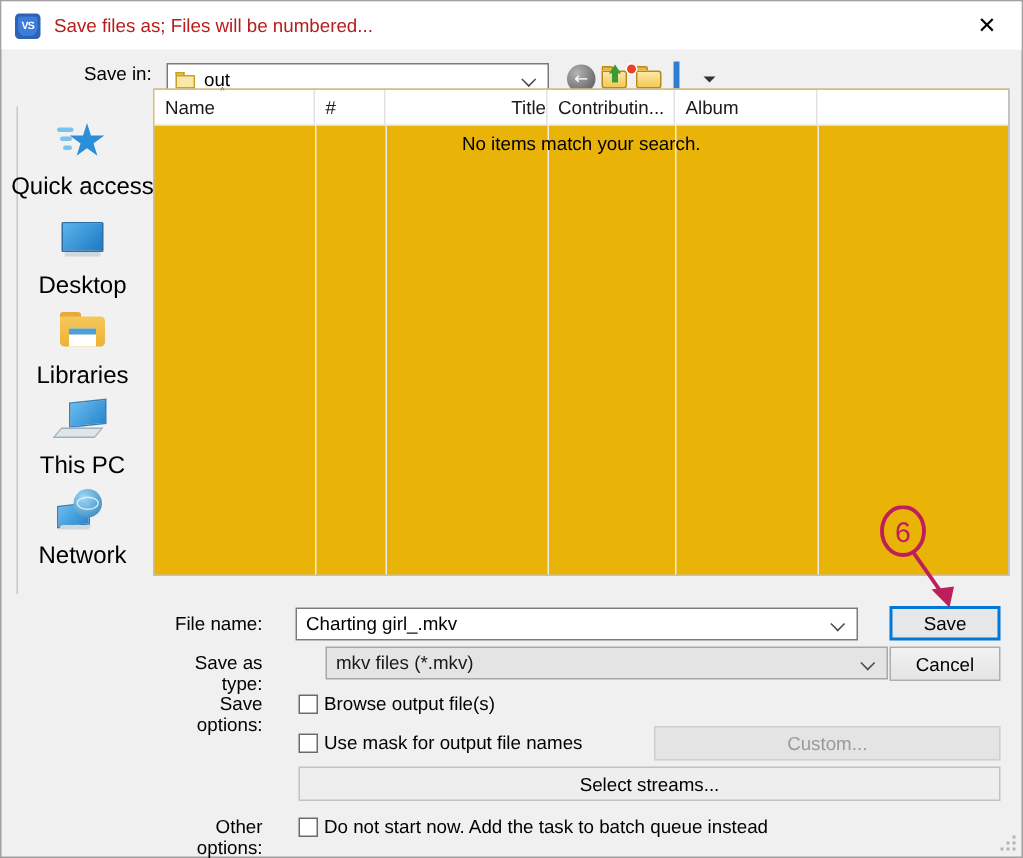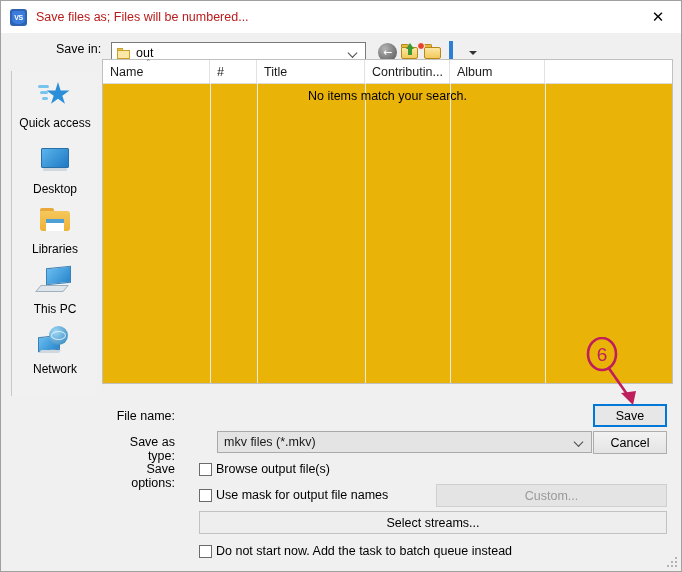--- a/index.html
+++ b/index.html
@@ -147,21 +147,21 @@
     position:absolute;left:10px;top:70px;width:86px;height:325px;
     background:#f1f1f1;
     border-left:1px solid #c8c8c8;
     box-sizing:border-box;
   }
   .place{
     position:absolute;left:0;width:86px;height:60px;
     display:flex;flex-direction:column;align-items:center;justify-content:flex-start;
     cursor:default;
   }
-  .place-label{font-size:12px;margin-top:3px;color:#000;white-space:nowrap;}
+  .place-label{font-size:16px;margin-top:3px;color:#000;white-space:nowrap;}
   .place .gfx{height:36px;display:flex;align-items:center;justify-content:center;}
   
   .ico-star{position:relative;width:34px;height:32px;}
   .ico-star .star{
     position:absolute;left:8px;top:3px;width:24px;height:24px;
     background:#2a8fd8;
     clip-path:polygon(50% 0%,61% 35%,98% 35%,68% 57%,79% 91%,50% 70%,21% 91%,32% 57%,2% 35%,39% 35%);
   }
   .ico-star .streak{
     position:absolute;background:#79c4ef;border-radius:2px;height:3px;
@@ -404,21 +404,21 @@
 
   <div class="filelist">
     <div class="fl-header">
       <div class="fl-col" style="left:0;width:107px;">
         <span>Name</span>
         <span class="sortcaret">˄</span>
       </div>
       <div class="fl-col" style="left:107px;width:47px;">
         <span>#</span>
       </div>
-      <div class="fl-col" style="left:154px;width:108px;">
+      <div class="fl-col" style="left:154px;width:108px;justify-content:flex-end;">
         <span>Title</span>
       </div>
       <div class="fl-col" style="left:347px;width:95px;">
         <span>Album</span>
       </div>
       <div class="fl-col" style="left:262px;width:85px;">
         <span>Contributin...</span>
       </div>
       <div class="fl-col" style="left:442px;width:127px;border-right:none;">
         <span></span>
@@ -428,20 +428,24 @@
     <div class="fl-vgrid" style="left:107px;"></div>
     <div class="fl-vgrid" style="left:154px;"></div>
     <div class="fl-vgrid" style="left:262px;"></div>
     <div class="fl-vgrid" style="left:347px;"></div>
     <div class="fl-vgrid" style="left:442px;"></div>
 
     <div class="fl-empty">No items match your search.</div>
   </div>
 
   <span class="lbl" style="left:99px;top:408px;">File name:</span>
+  <div class="combo" style="left:196px;top:404px;width:375px;">
+    <span title="File name">Charting girl_.mkv</span>
+    <span class="combo-arrow"></span>
+  </div>
   <div class="btn focused" style="left:592px;top:403px;width:74px;">
     <span>Save</span>
   </div>
 
   <span class="lbl" style="left:99px;top:434px;">Save as type:</span>
   <div class="combo disabled" style="left:196px;top:430px;width:375px;margin-left:20px;">
     <span>mkv files (*.mkv)</span>
     <span class="combo-arrow"></span>
   </div>
   <div class="btn" style="left:592px;top:430px;width:74px;">
@@ -460,20 +464,21 @@
     <span>Use mask for output file names</span>
   </div>
   <div class="btn disabled" style="left:435px;top:483px;width:231px;">
     <span>Custom...</span>
   </div>
 
   <div class="btn wide" style="left:198px;top:510px;width:468px;">
     <span>Select streams...</span>
   </div>
 
+  <span class="lbl" style="left:99px;top:543px;">Other options:</span>
   <div class="chkrow" style="left:198px;top:543px;">
     <span class="chk"></span>
     <span>Do not start now. Add the task to batch queue instead</span>
   </div>
 
   <svg class="annot" viewBox="0 0 100 80">
     <ellipse cx="21" cy="17" rx="14" ry="16" fill="none" stroke="#bf1e5d" stroke-width="2.6"></ellipse>
     <text x="21" y="24" text-anchor="middle" font-family="Liberation Sans, sans-serif" font-size="19" fill="#bf1e5d">6</text>
     <line x1="27" y1="30" x2="48" y2="60" stroke="#bf1e5d" stroke-width="2.6"></line>
     <polygon points="52,68 40,56 55,54" fill="#bf1e5d"></polygon>

